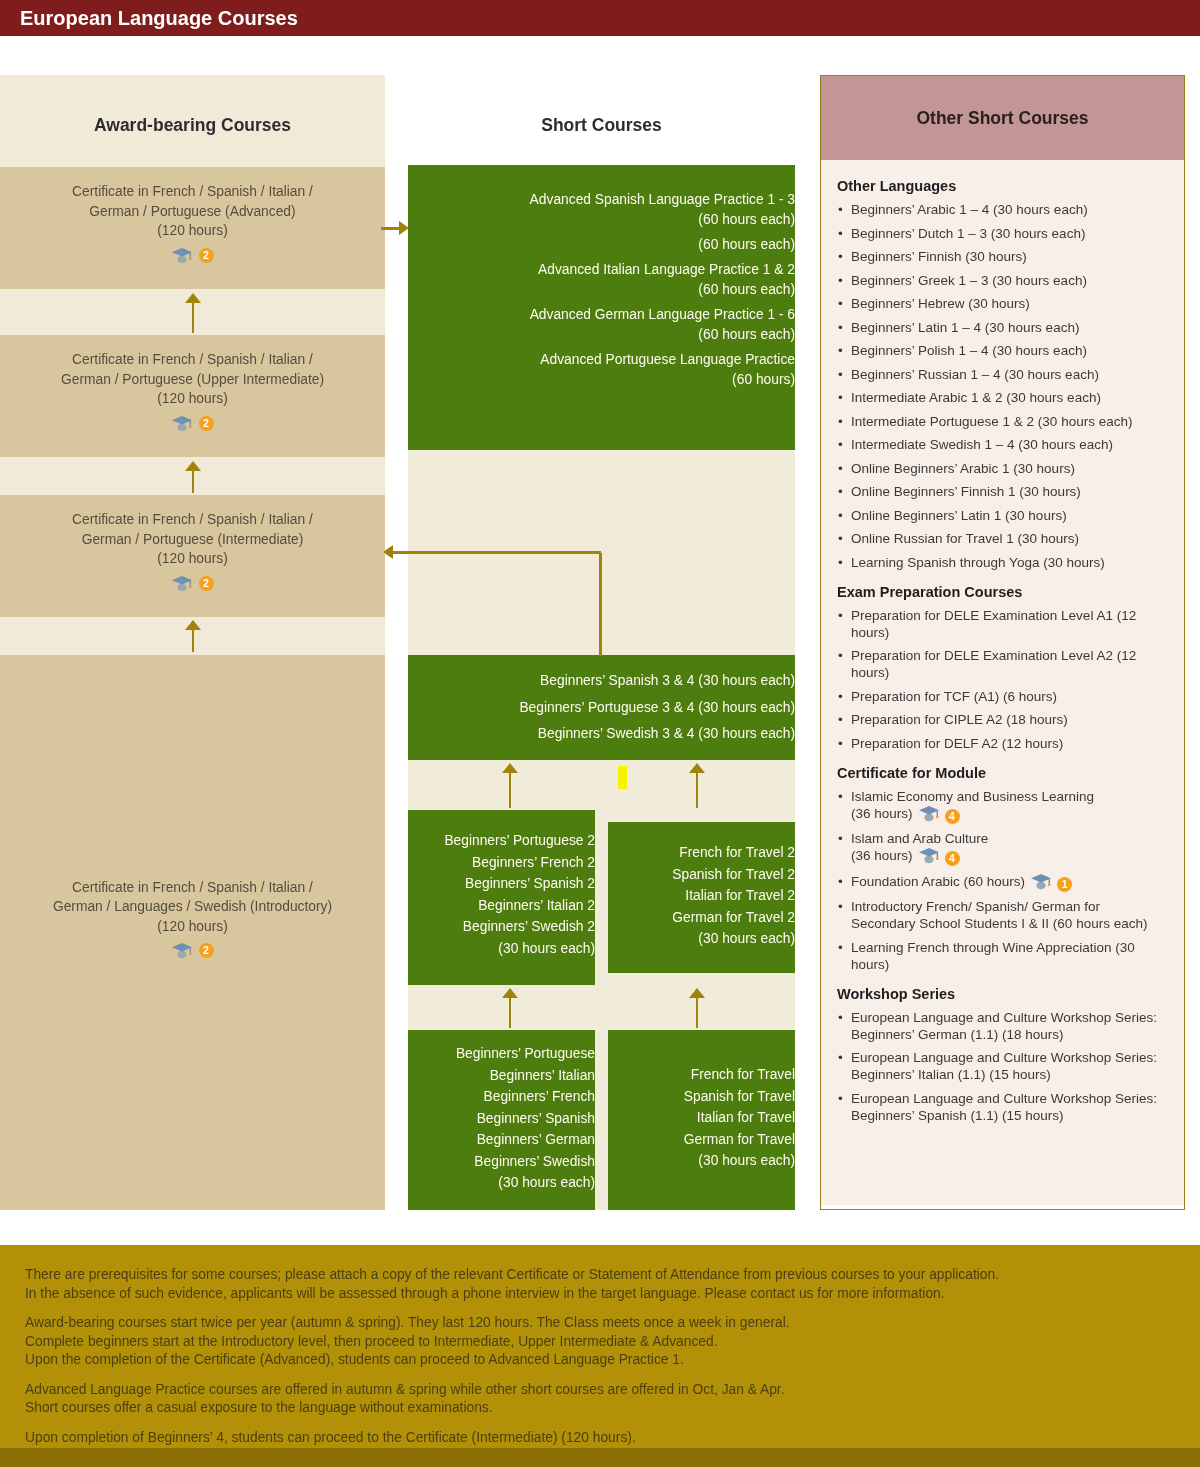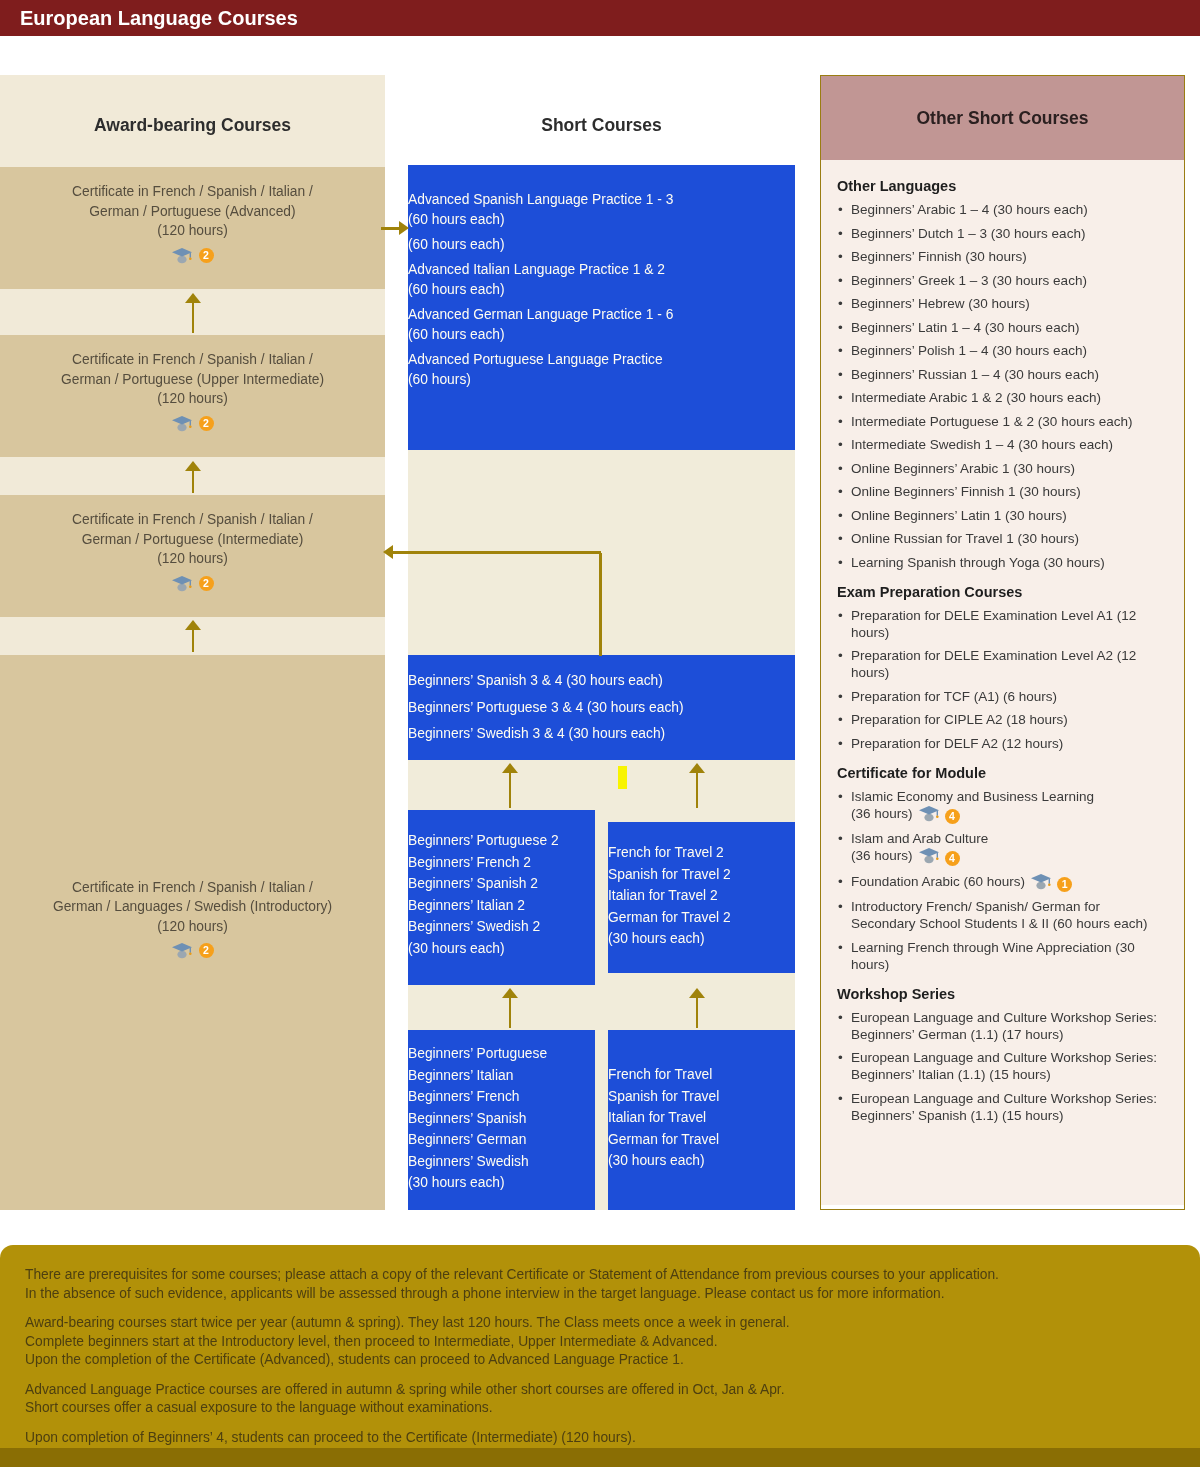--- a/index.html
+++ b/index.html
@@ -37,21 +37,21 @@
                     border-bottom:10px solid #A0830A; }
   .conn { background:#A0830A; }
   .tri-right { width:0; height:0; border-top:7.5px solid transparent; border-bottom:7.5px solid transparent;
                border-left:10px solid #A0830A; }
   .tri-left { width:0; height:0; border-top:7.5px solid transparent; border-bottom:7.5px solid transparent;
               border-right:10px solid #A0830A; }
 
   
   .short-col { left:408px; top:75px; width:387px; height:1135px; }
   .mid-beige { left:0; top:375px; width:387px; height:760px; background:#F1ECDA; }
-  .gold-box { background:#1d4ed8; color:#FFFDF2; text-align:left; font-size:13.8px; }
+  .gold-box { background:#4d7c0f; color:#FFFDF2; text-align:right; font-size:13.8px; }
   .adv-box { left:0; top:90px; width:387px; height:285px; padding-top:25px; }
   .adv-entry { margin-bottom:5px; }
   .adv-entry .line { line-height:20px; }
   .beg34-box { left:0; top:580px; width:387px; height:105px; padding-top:13px; }
   .beg34-box .line { line-height:26.5px; }
   .small-box { width:187px; }
   .small-box .line { line-height:21.5px; }
   .highlight { background:#F8F400; }
 
   
@@ -61,21 +61,21 @@
   .other-content { width:100%; height:1045px; background:#F8EFE9; padding:14px 20px 0 16px; overflow:hidden; }
   .sec-heading { font-size:14.5px; font-weight:bold; color:#1E1E1E; margin:13px 0 7px 0; }
   .sec-heading:first-child { margin-top:4px; }
   ul.bullets { list-style:none; }
   .bullets li { position:relative; padding-left:14px; font-size:13.5px; line-height:17px;
                 color:#3A3A3A; margin-bottom:6.5px; }
   .bullets li::before { content:"\2022"; position:absolute; left:1px; color:#3A3A3A; }
   .hours-line { line-height:17px; }
 
   
-  .notes { left:0; top:1245px; width:1200px; height:222px; background:#B29109; padding:21px 30px 0 25px;border-radius:13px; }
+  .notes { left:0; top:1245px; width:1200px; height:222px; background:#B29109; padding:21px 30px 0 25px; }
   .note-para { margin-bottom:11px; }
   .note-line { font-size:13.8px; line-height:18.5px; color:#4D3F10; }
   .bottom-strip { left:0; top:1448px; width:1200px; height:19px; background:#8A6E04; }
 </style>
 </head>
 <body>
 
 <div class="page">
 
   <div class="abs title-bar">
@@ -303,21 +303,21 @@
                 <ellipse cx="10" cy="12.5" rx="4.6" ry="3.8" fill="#9BA7B1"></ellipse>
                 <polygon points="10,1 20,5.3 10,9.6 0,5.3" fill="#6E90B4"></polygon>
                 <rect x="17.6" y="5.6" width="1.4" height="5.2" fill="#6E90B4"></rect>
                 <circle cx="18.3" cy="11.8" r="1.3" fill="#E89B17"></circle>
               </svg></span><span class="badge">1</span></li>
           <li><span>Introductory French/ Spanish/ German for Secondary School Students I &amp; II (60 hours each)</span></li>
           <li><span>Learning French through Wine Appreciation (30 hours)</span></li>
         </ul>
         <div class="sec-heading">Workshop Series</div>
         <ul class="bullets">
-          <li><span>European Language and Culture Workshop Series: Beginners’ German (1.1) (17 hours)</span></li>
+          <li><span>European Language and Culture Workshop Series: Beginners’ German (1.1) (18 hours)</span></li>
           <li><span>European Language and Culture Workshop Series: Beginners’ Italian (1.1) (15 hours)</span></li>
           <li><span>European Language and Culture Workshop Series: Beginners’ Spanish (1.1) (15 hours)</span></li>
         </ul>
       </div>
   </div>
 
   <div class="abs notes">
       <div class="note-para">
         <div class="note-line">There are prerequisites for some courses; please attach a copy of the relevant Certificate or Statement of Attendance from previous courses to your application.</div>
         <div class="note-line">In the absence of such evidence, applicants will be assessed through a phone interview in the target language. Please contact us for more information.</div>

